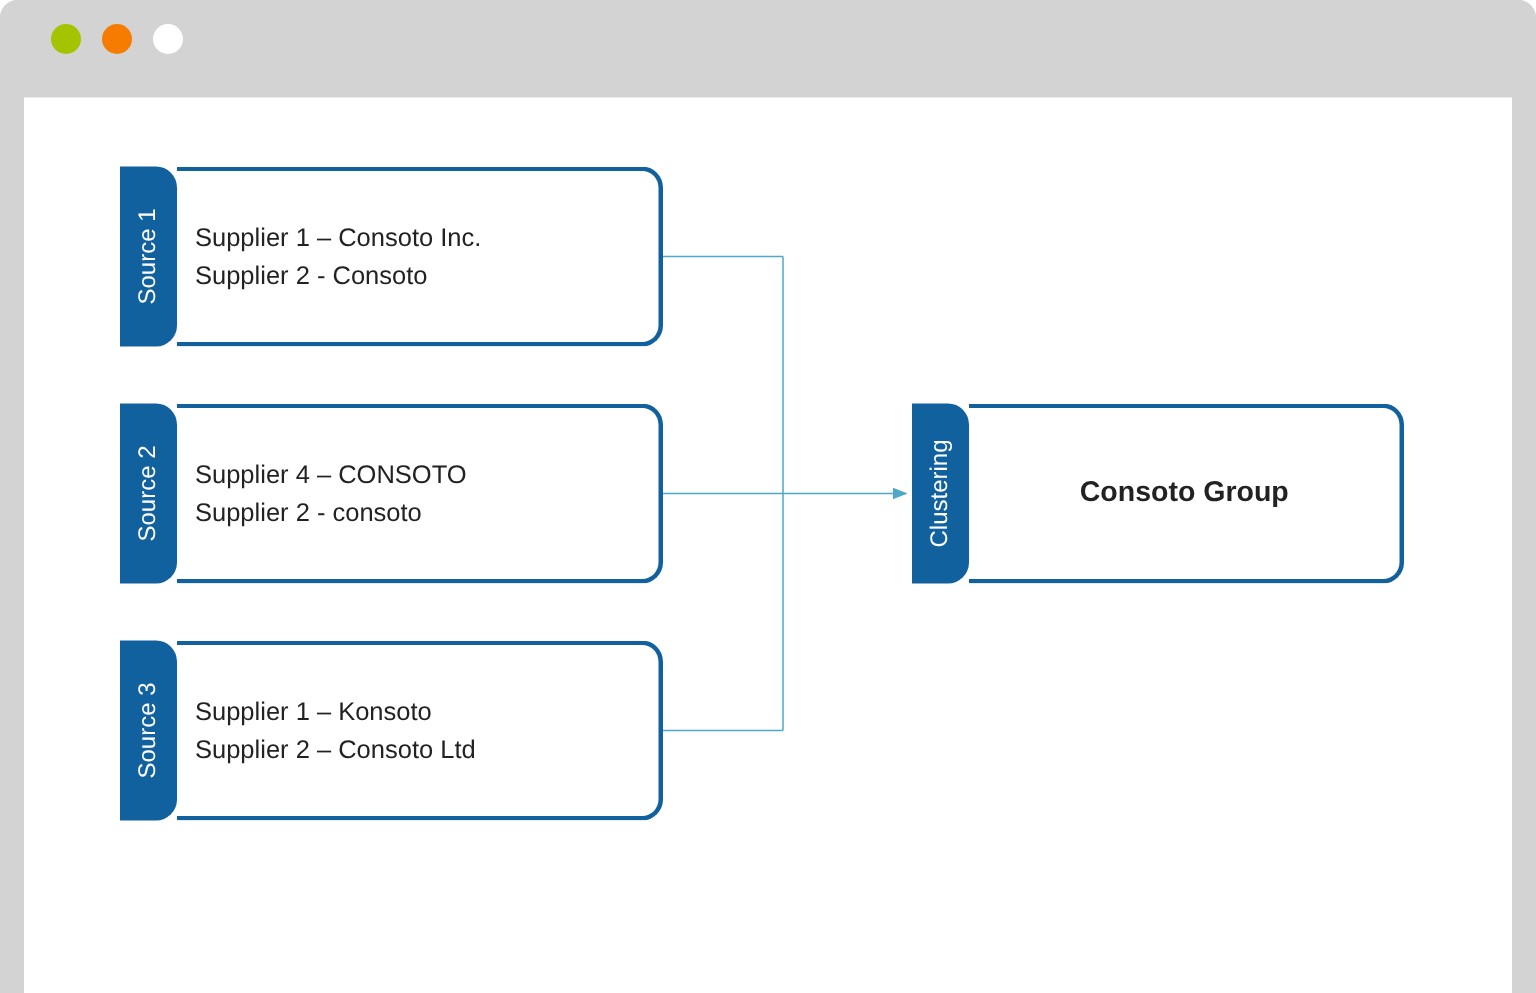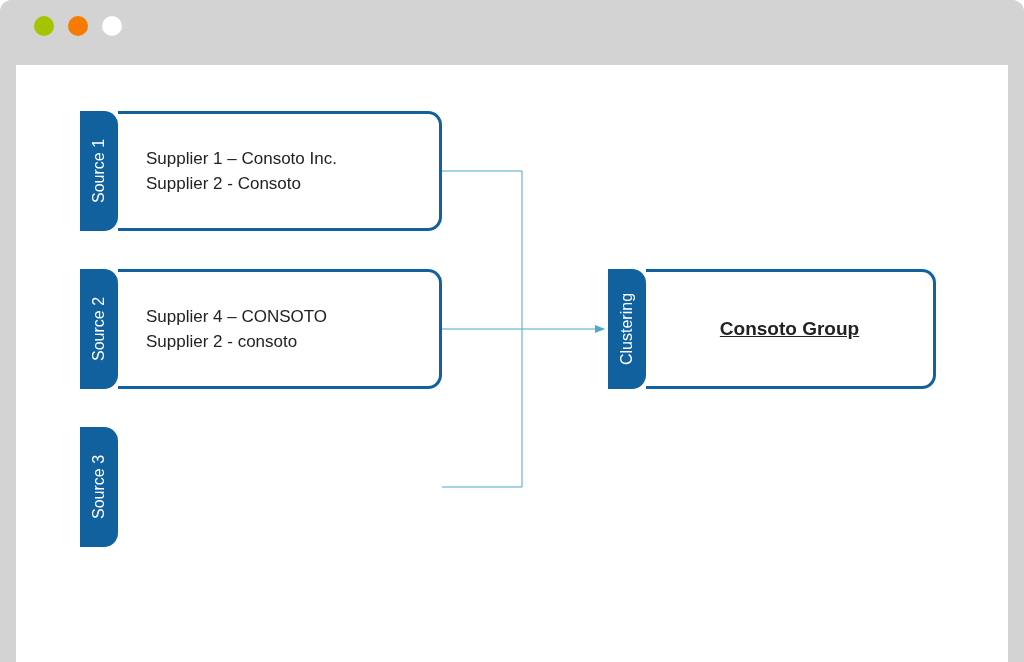--- a/index.html
+++ b/index.html
@@ -78,21 +78,21 @@
     }
     .source-body {
       flex: 1;
       border: 3px solid #12619f;
       border-left: none;
       border-radius: 0 14px 14px 0;
       background: #fff;
       display: flex;
       flex-direction: column;
       justify-content: center;
-      padding-left: 28px;
+      padding-left: 12px;
       font-size: 17px;
       color: #222;
       line-height: 1.5;
     }
     .cluster-box {
       position: absolute;
       top: 176px;
       left: 556px;
       width: 328px;
       height: 120px;
@@ -115,21 +115,20 @@
       border: 3px solid #12619f;
       border-left: none;
       border-radius: 0 14px 14px 0;
       background: #fff;
       display: flex;
       align-items: center;
       justify-content: center;
       font-size: 19px;
       font-weight: bold;
       color: #222;
-      text-decoration: underline;
     }
     .connector-svg {
       position: absolute;
       top: 0;
       left: 0;
       pointer-events: none;
     }
   </style>
 </head>
 <body>
@@ -173,20 +172,24 @@
         <div class="source-body">
           <div>Supplier 4 – CONSOTO</div>
           <div>Supplier 2 - consoto</div>
         </div>
       </div>
 
       <div class="source-box source-box-3">
         <div class="source-tab">
           <span>Source 3</span>
         </div>
+        <div class="source-body">
+          <div>Supplier 1 – Konsoto</div>
+          <div>Supplier 2 – Consoto Ltd</div>
+        </div>
       </div>
 
       <div class="cluster-box">
         <div class="cluster-tab">
           <span>Clustering</span>
         </div>
         <div class="cluster-body">
           <span>Consoto Group</span>
         </div>
       </div>

